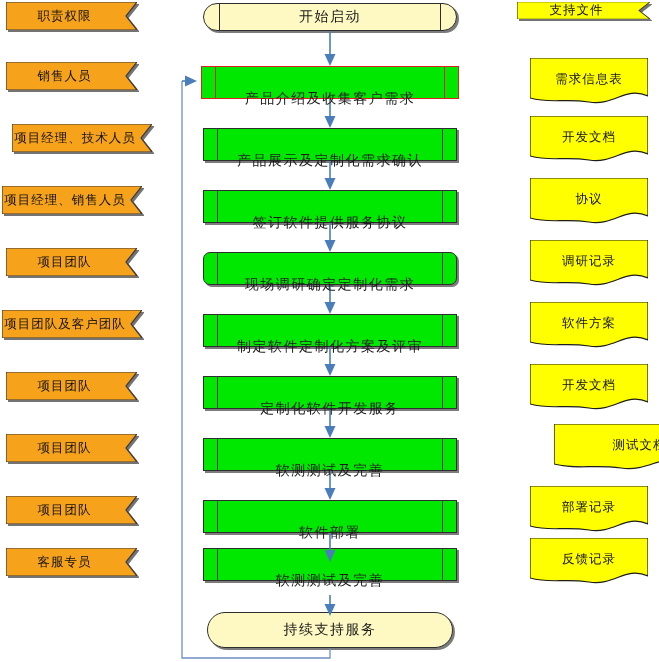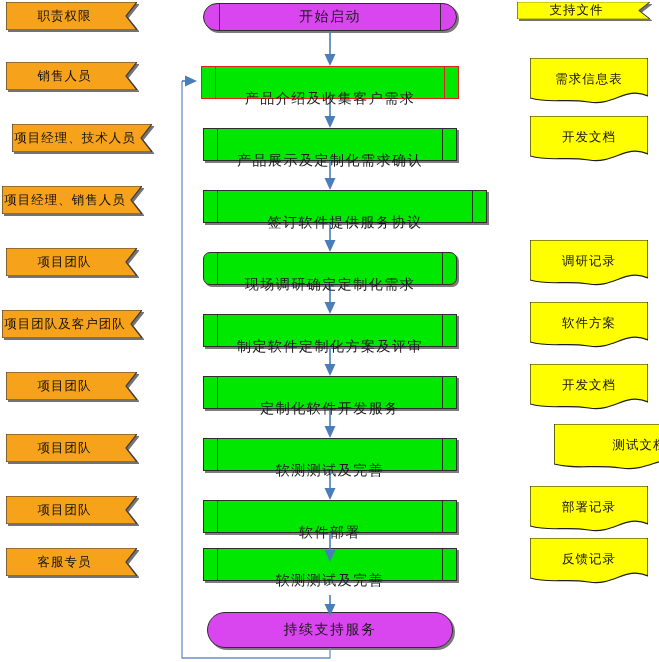--- a/index.html
+++ b/index.html
@@ -104,21 +104,21 @@
   }
   .proc .proc-txt { position: relative; z-index: 2; white-space: nowrap; margin-top: 32px; }
 
   
   .term {
     position: absolute;
     display: flex;
     align-items: center;
     justify-content: center;
     box-sizing: border-box;
-    background: #d946ef;
+    background: #fef9c3;
     border: 1.4px solid #2e2e2e;
     border-radius: 999px;
     box-shadow: 2px 2px 0px rgba(110,110,110,0.9);
     font-size: 14px;
     color: #1a1a1a;
     letter-spacing: 1.5px;
   }
   .term.divided::before, .term.divided::after {
     content: "";
     position: absolute;
@@ -282,21 +282,21 @@
   </div>
 
   <div class="proc highlight" style="left:201px; top:66px; width:258px; height:33px;">
     <span class="proc-txt">产品介绍及收集客户需求</span>
   </div>
 
   <div class="proc" style="left:203px; top:128px; width:254px; height:33px;">
     <span class="proc-txt">产品展示及定制化需求确认</span>
   </div>
 
-  <div class="proc" style="left:203px; top:190px; width:284px; height:33px;">
+  <div class="proc" style="left:203px; top:190px; width:254px; height:33px;">
     <span class="proc-txt">签订软件提供服务协议</span>
   </div>
 
   <div class="proc" style="left:203px; top:252px; width:254px; height:33px;border-radius:7px;">
     <span class="proc-txt">现场调研确定定制化需求</span>
   </div>
 
   <div class="proc" style="left:203px; top:314px; width:254px; height:33px;">
     <span class="proc-txt">制定软件定制化方案及评审</span>
   </div>
@@ -335,20 +335,26 @@
     <span class="doc-txt">需求信息表</span>
   </div>
 
   <div class="doc" style="left:530px; top:116px; width:118px; height:48px;">
     <svg class="doc-svg" viewBox="0 0 118 48" preserveAspectRatio="none">
       <path class="doc-shape" d="M0,0 L118,0 L118,38 C95,28 85,48 59,44 C33,40 22,46 0,40 Z"></path>
     </svg>
     <span class="doc-txt">开发文档</span>
   </div>
 
+  <div class="doc" style="left:530px; top:178px; width:118px; height:48px;">
+    <svg class="doc-svg" viewBox="0 0 118 48" preserveAspectRatio="none">
+      <path class="doc-shape" d="M0,0 L118,0 L118,38 C95,28 85,48 59,44 C33,40 22,46 0,40 Z"></path>
+    </svg>
+    <span class="doc-txt">协议</span>
+  </div>
 
   <div class="doc" style="left:530px; top:240px; width:118px; height:48px;">
     <svg class="doc-svg" viewBox="0 0 118 48" preserveAspectRatio="none">
       <path class="doc-shape" d="M0,0 L118,0 L118,38 C95,28 85,48 59,44 C33,40 22,46 0,40 Z"></path>
     </svg>
     <span class="doc-txt">调研记录</span>
   </div>
 
   <div class="doc" style="left:530px; top:302px; width:118px; height:48px;">
     <svg class="doc-svg" viewBox="0 0 118 48" preserveAspectRatio="none">

